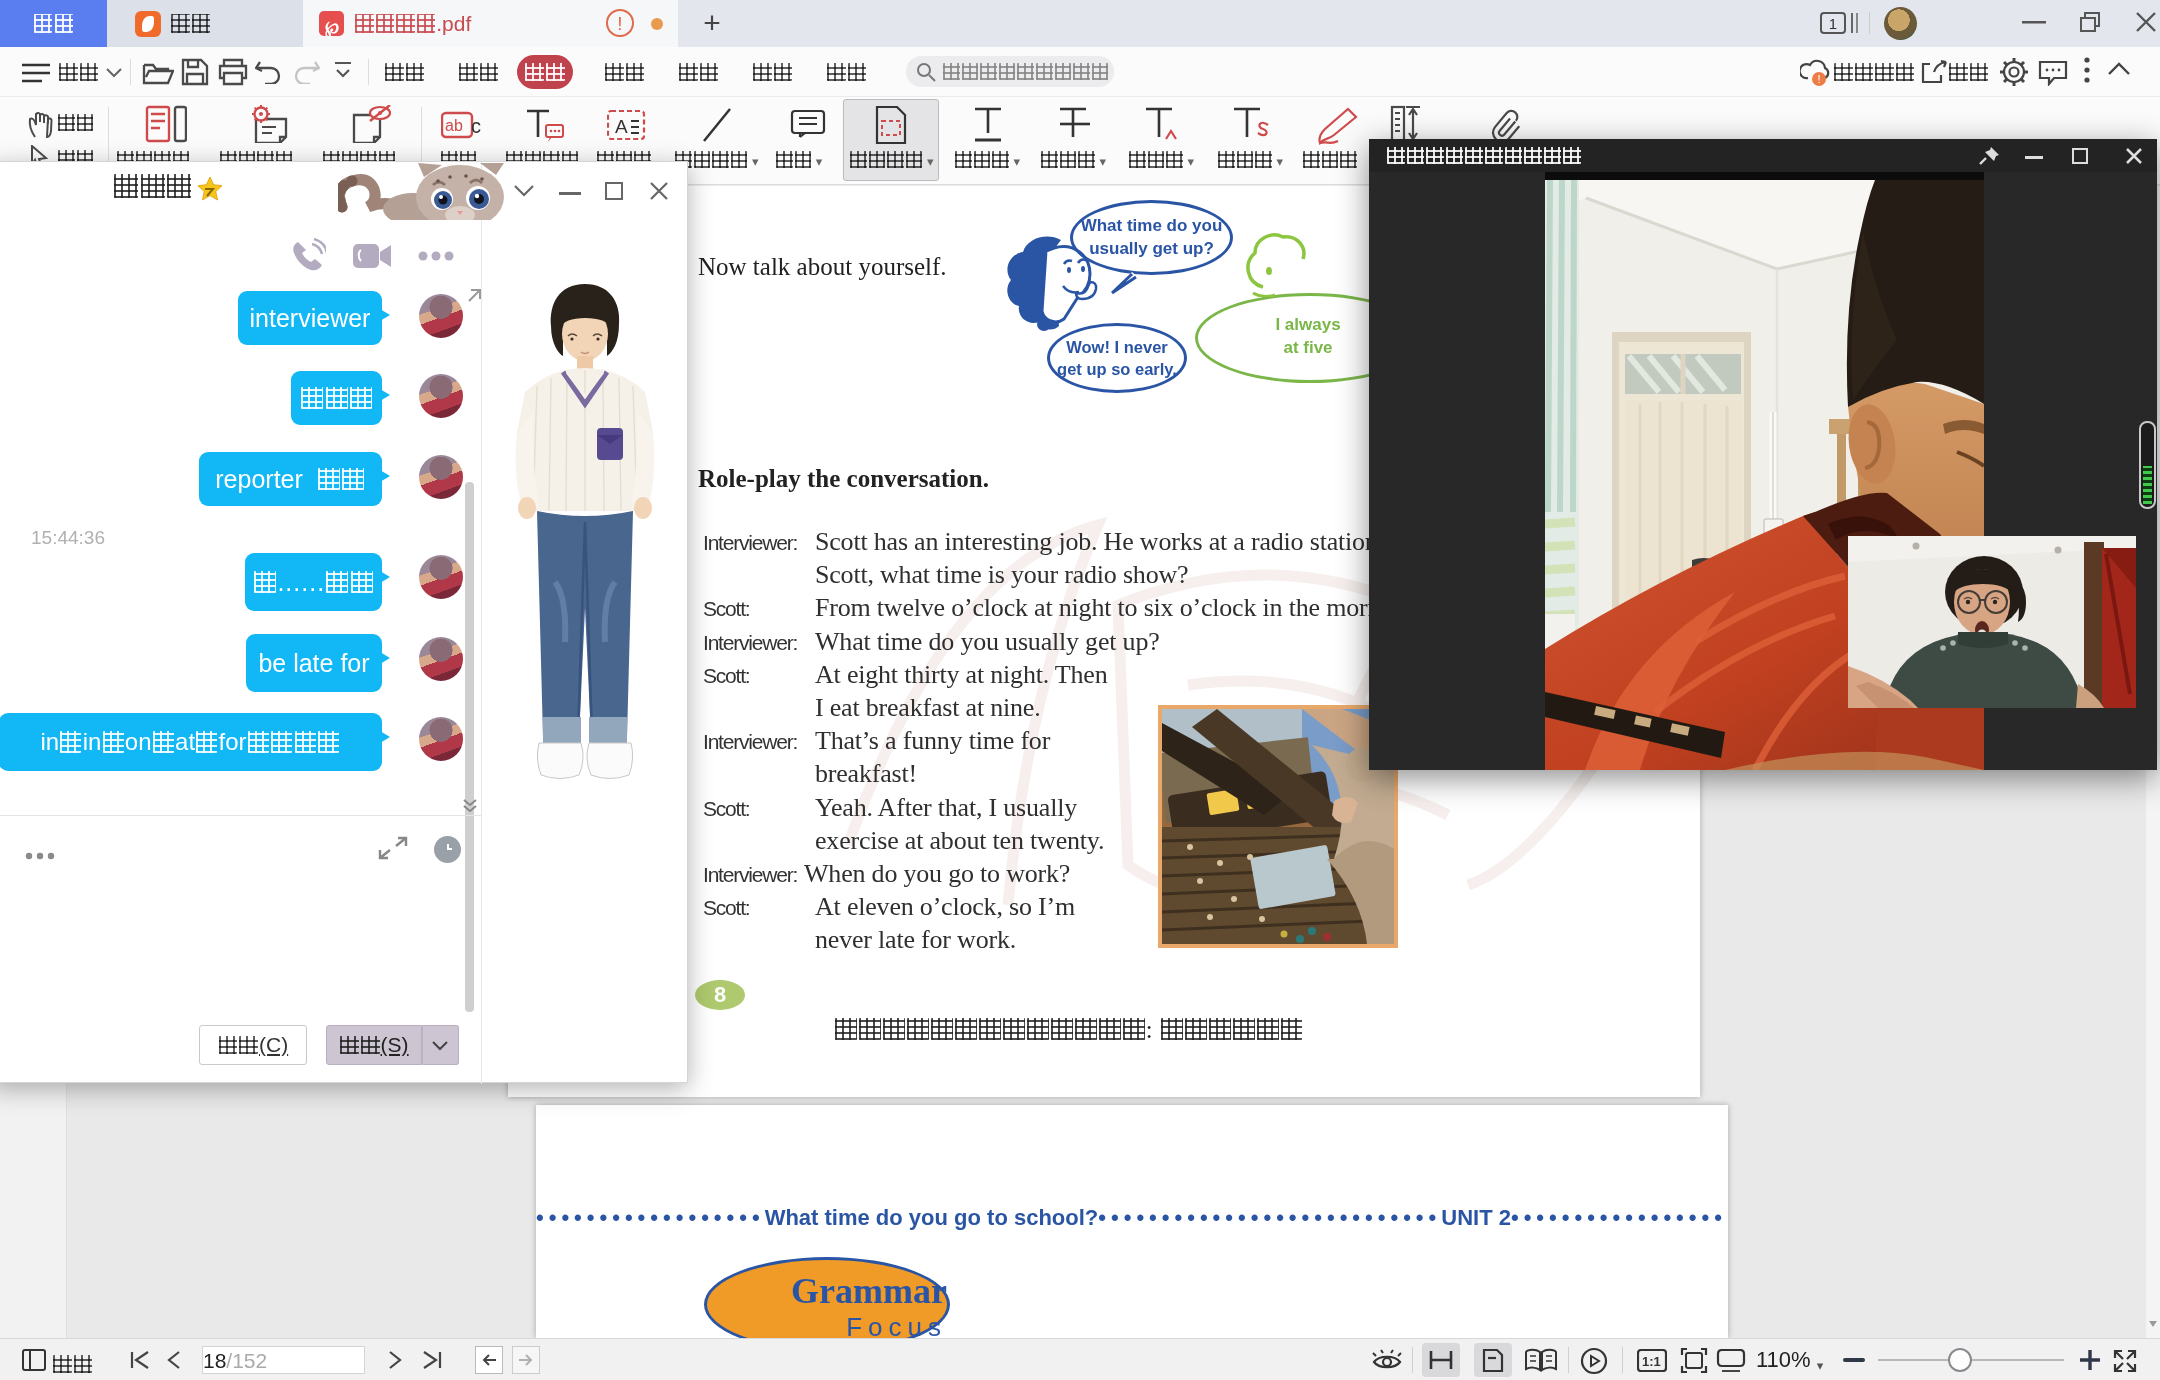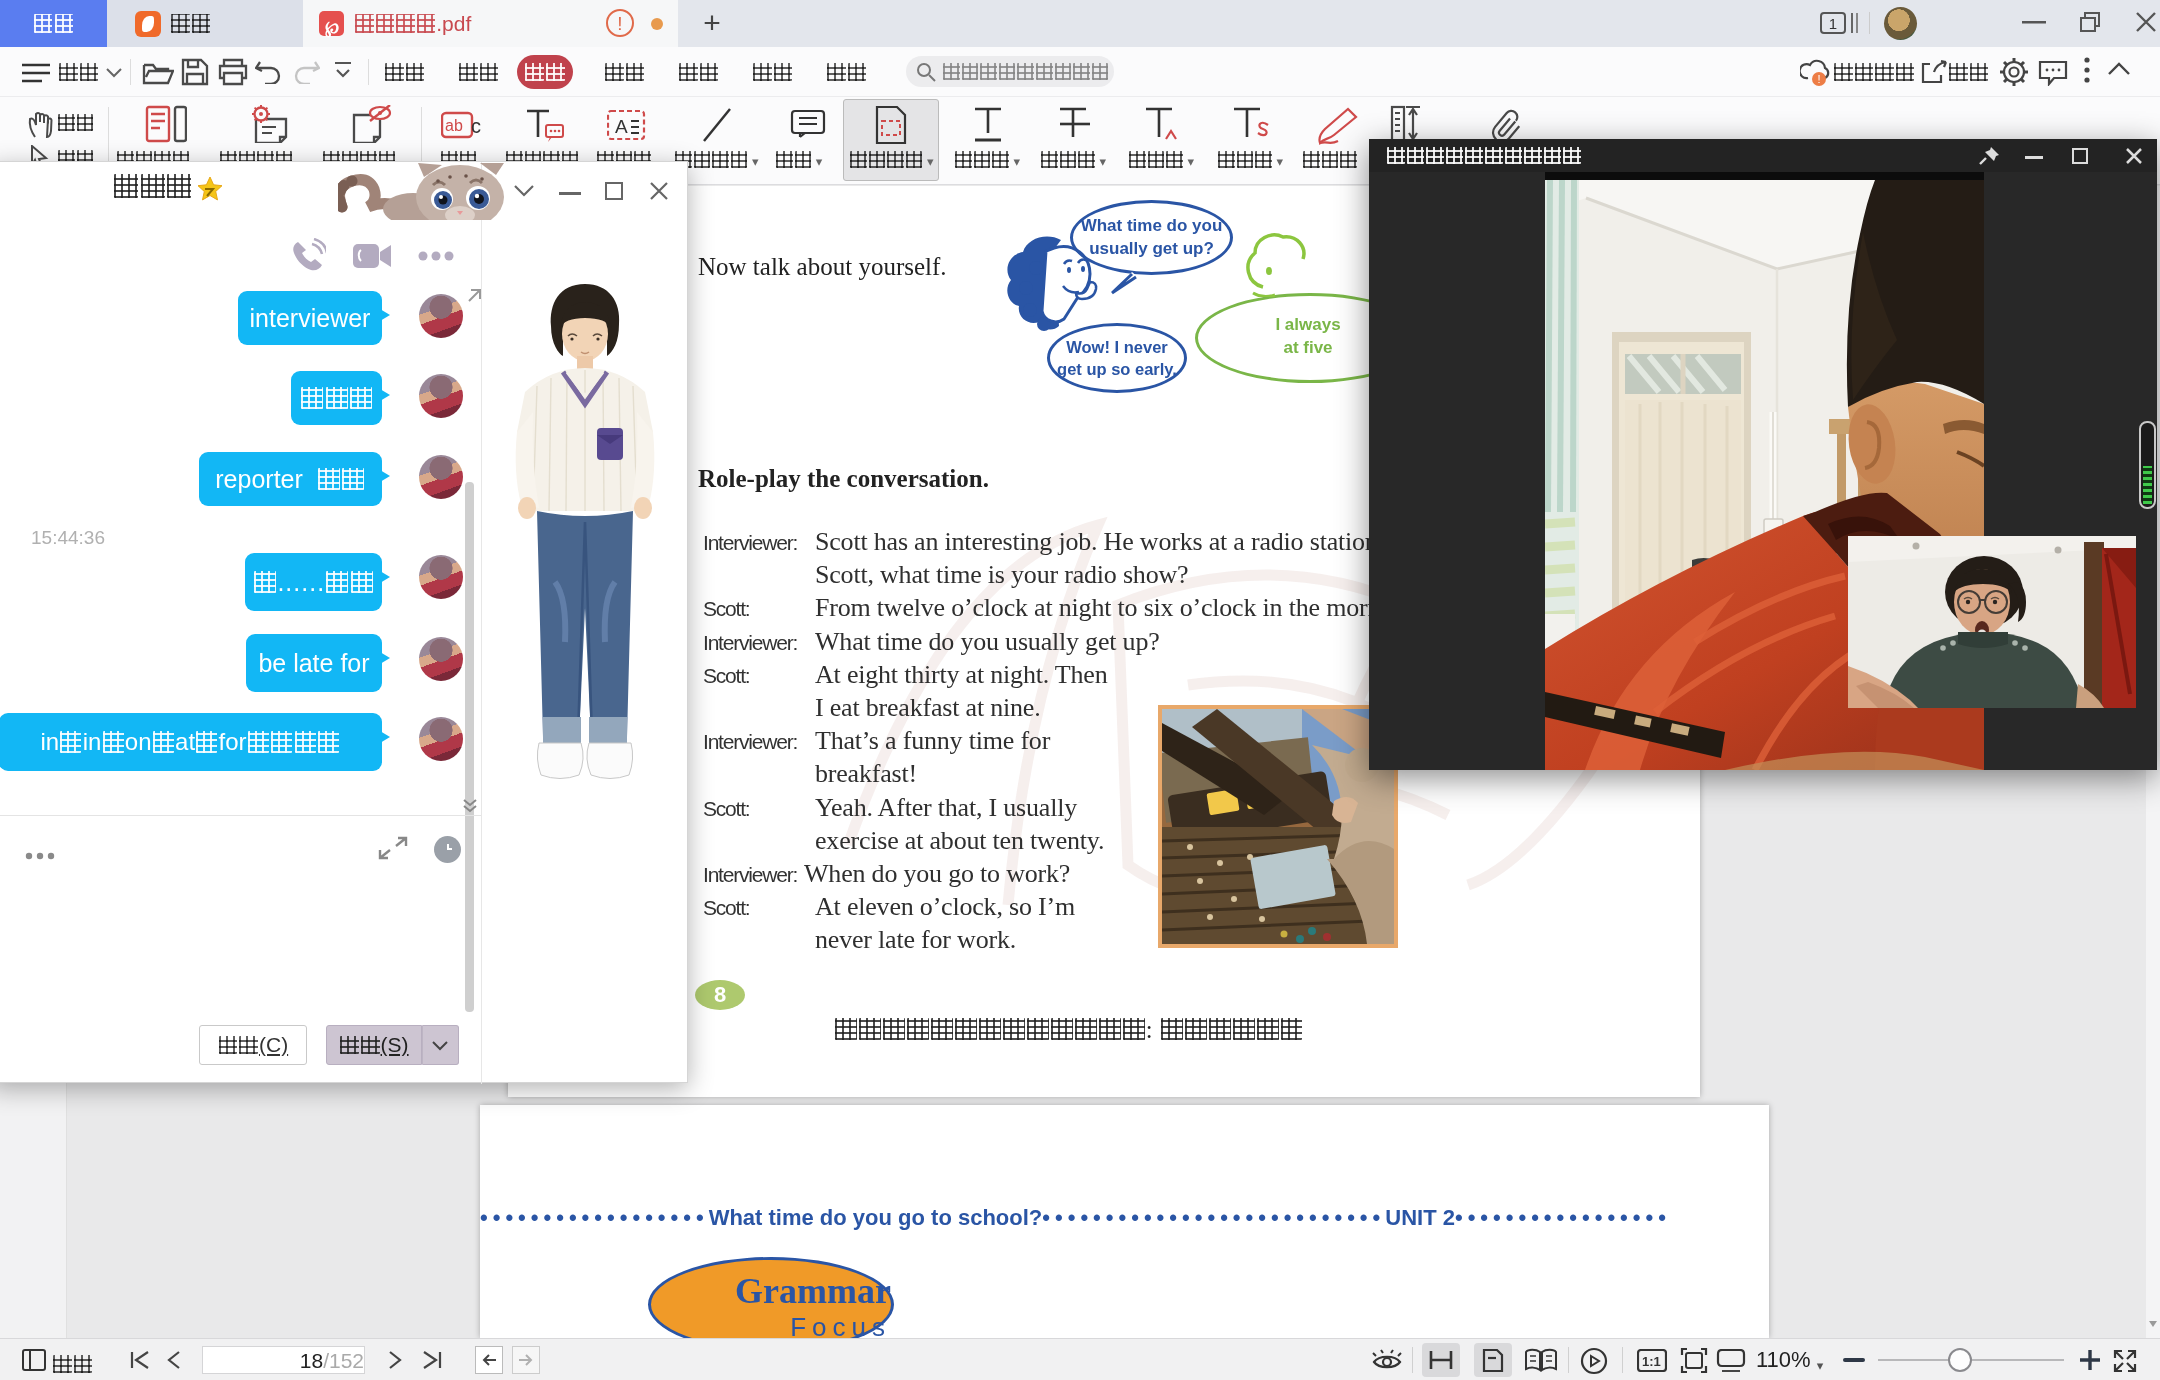--- a/index.html
+++ b/index.html
@@ -26,28 +26,28 @@
 
 #ribbon{left:0;top:97px;width:2160px;height:88px;background:#fbfbfc;border-bottom:1px solid #dcdcdf}
 .rlab{position:absolute;top:52px;font-size:19px;color:#333;white-space:nowrap}
 .dd{color:#666;font-size:13px}
 #rsel{left:843px;top:2px;width:96px;height:82px;background:#e4e4e6;border:1px solid #bbb;border-radius:3px}
 
 #docarea{left:0;top:186px;width:2160px;height:1152px;background:#e9e9ea;overflow:hidden}
 #lstrip{left:0;top:0;width:67px;height:1152px;background:#f2f2f3;border-right:1px solid #e0e0e0}
 #vscroll{left:2146px;top:0;width:14px;height:1152px;background:#f4f4f5}
 #page1{left:508px;top:-1px;width:1192px;height:912px;background:#fff;box-shadow:0 0 6px rgba(0,0,0,.28)}
-#page2{left:480px;top:919px;width:1289px;height:233px;background:#fff;box-shadow:0 0 6px rgba(0,0,0,.28)}
+#page2{left:536px;top:919px;width:1192px;height:233px;background:#fff;box-shadow:0 0 6px rgba(0,0,0,.28)}
 .serif{font-family:"Liberation Serif",serif;color:#2f2f2f}
 .dlglab{font-family:"Liberation Sans",sans-serif;font-size:21px;color:#333;letter-spacing:-1.2px}
 .dlg{font-size:26px;line-height:33.2px;letter-spacing:-0.2px}
 
 #statusbar{left:0;top:1338px;width:2160px;height:42px;background:#f1f1f2;border-top:1px solid #d8d8da;font-size:20px;color:#333}
 .sb{position:absolute;display:flex;align-items:flex-end;color:#333}
-#pgbox{left:202px;top:7px;width:163px;height:28px;background:#fff;border:1px solid #d5d5d7;text-align:right;font-size:21px;line-height:27px}
+#pgbox{left:202px;top:7px;width:163px;height:28px;background:#fff;border:1px solid #d5d5d7;text-align:left;font-size:21px;line-height:27px}
 
 #chat{left:-10px;top:161px;width:698px;height:922px;background:#fff;box-shadow:0 6px 24px rgba(0,0,0,.3);border:1px solid #d5d5d5}
 #chatdiv{position:absolute;left:490px;top:0;width:1px;height:922px;background:#e7e7e7}
 .bub{position:absolute;background:#12b7f5;border-radius:9px;color:#fff;display:flex;align-items:center;justify-content:center;white-space:nowrap}
 .bub:after{content:"";position:absolute;right:-8px;top:18px;border:6px solid transparent;border-left:10px solid #12b7f5;border-right:none}
 .av{position:absolute;left:428px;width:44px;height:44px;border-radius:50%;background:
  radial-gradient(circle at 50% 30%,#8a6a74 0 30%,transparent 31%),
  linear-gradient(160deg,#9a8898 0 35%,#d8a88a 35% 52%,#b03848 52% 75%,#7a2838 75%);overflow:hidden}
 
 #vc{left:1369px;top:139px;width:788px;height:631px;background:#282828;box-shadow:0 8px 30px rgba(0,0,0,.45)}

